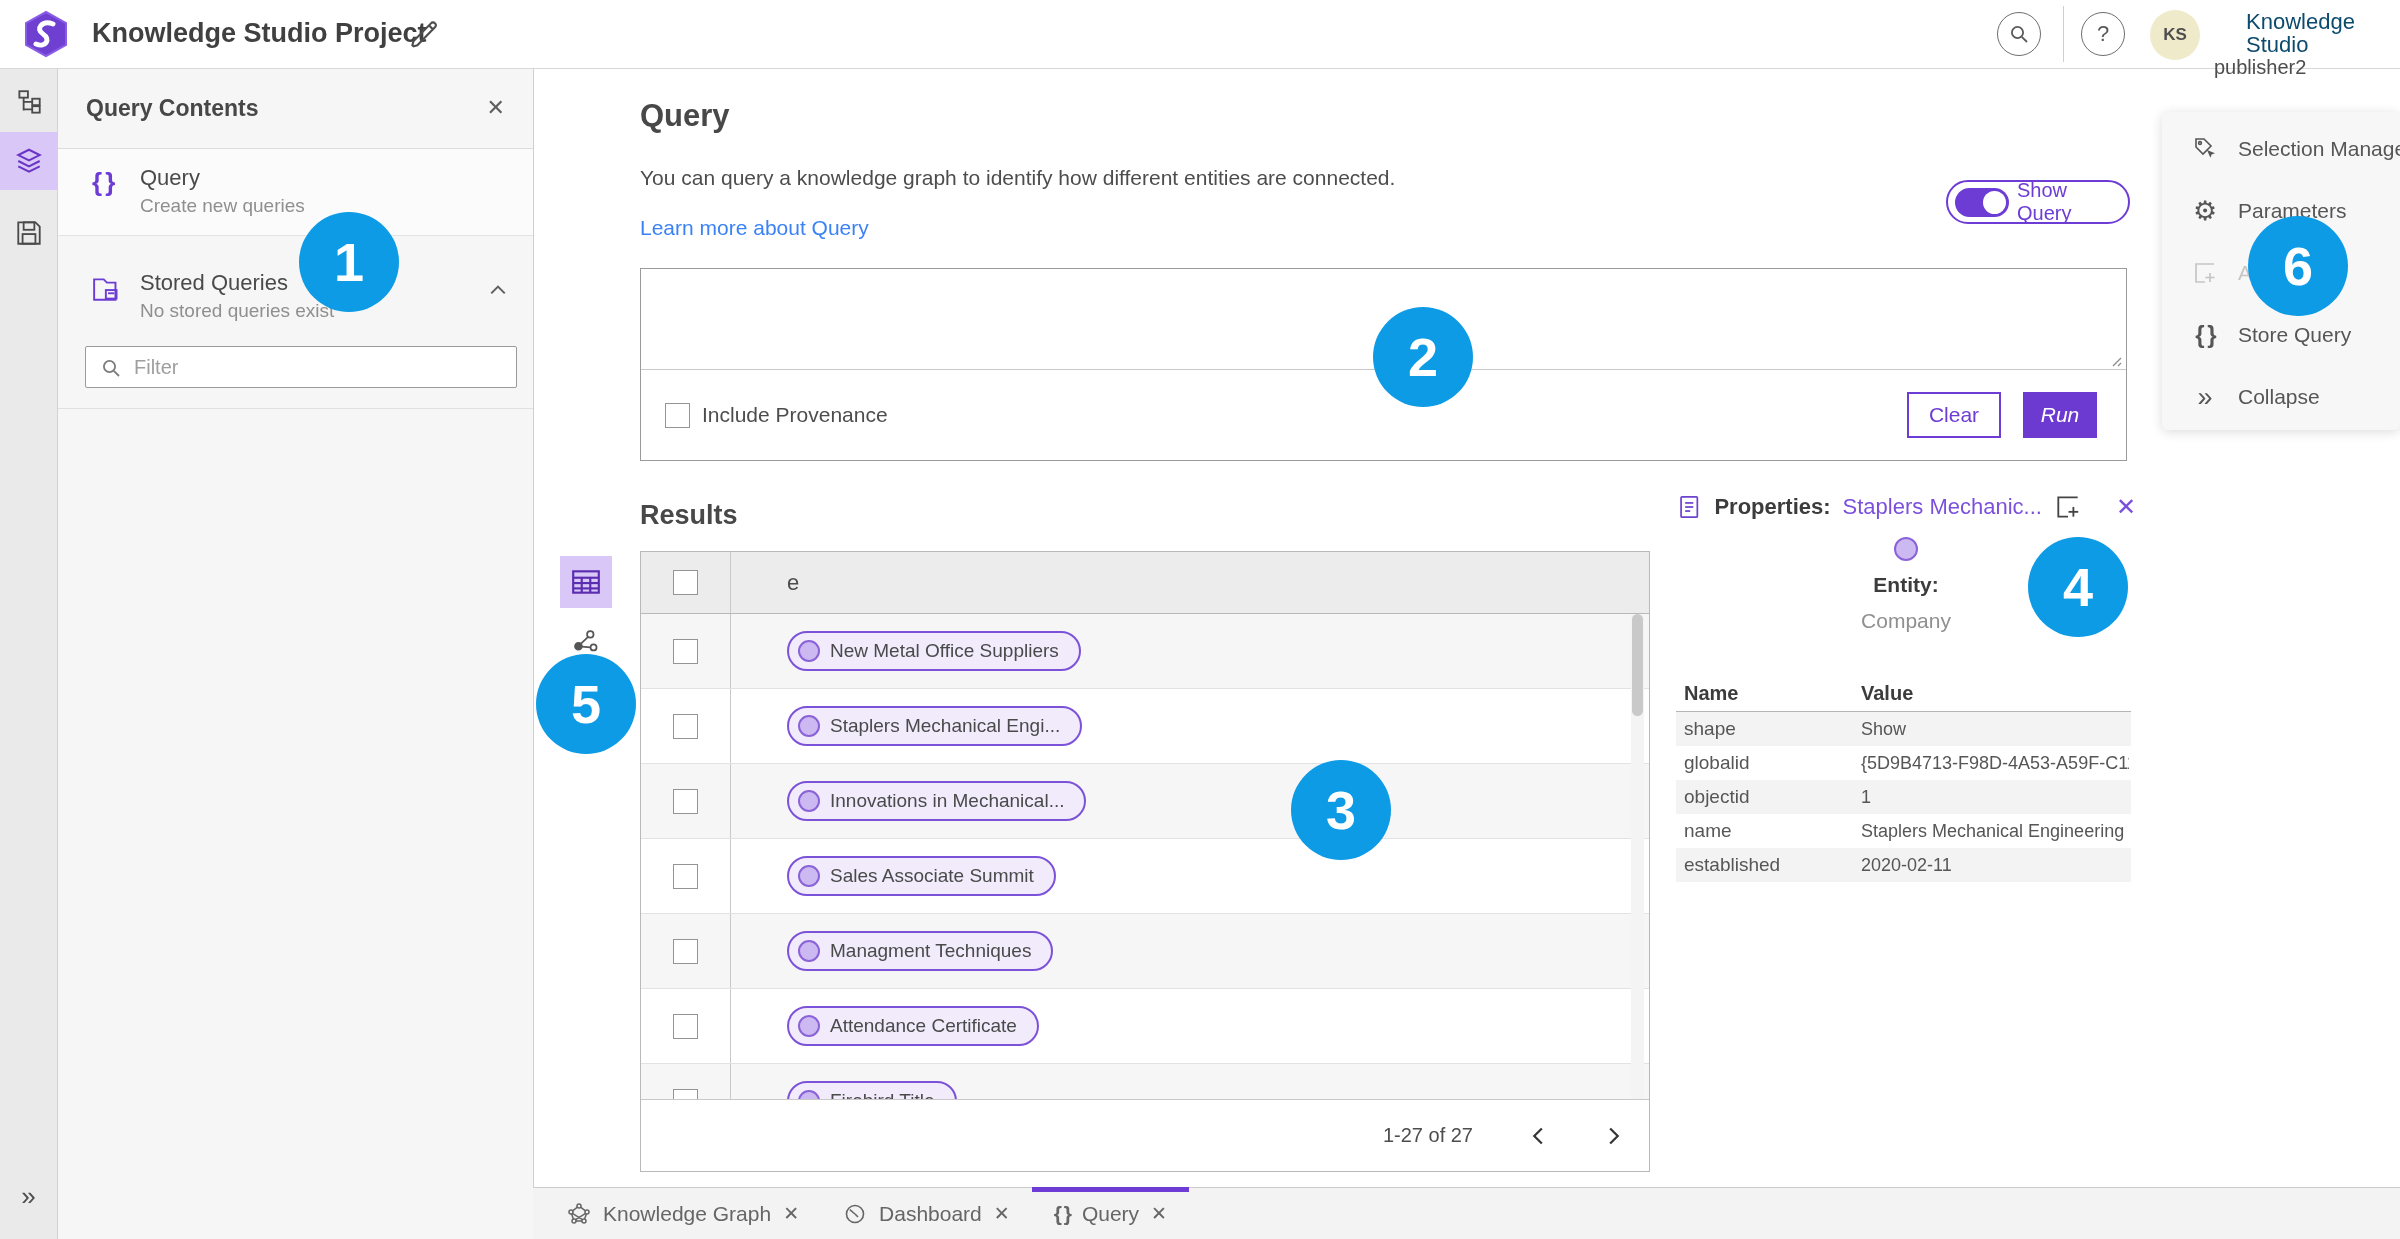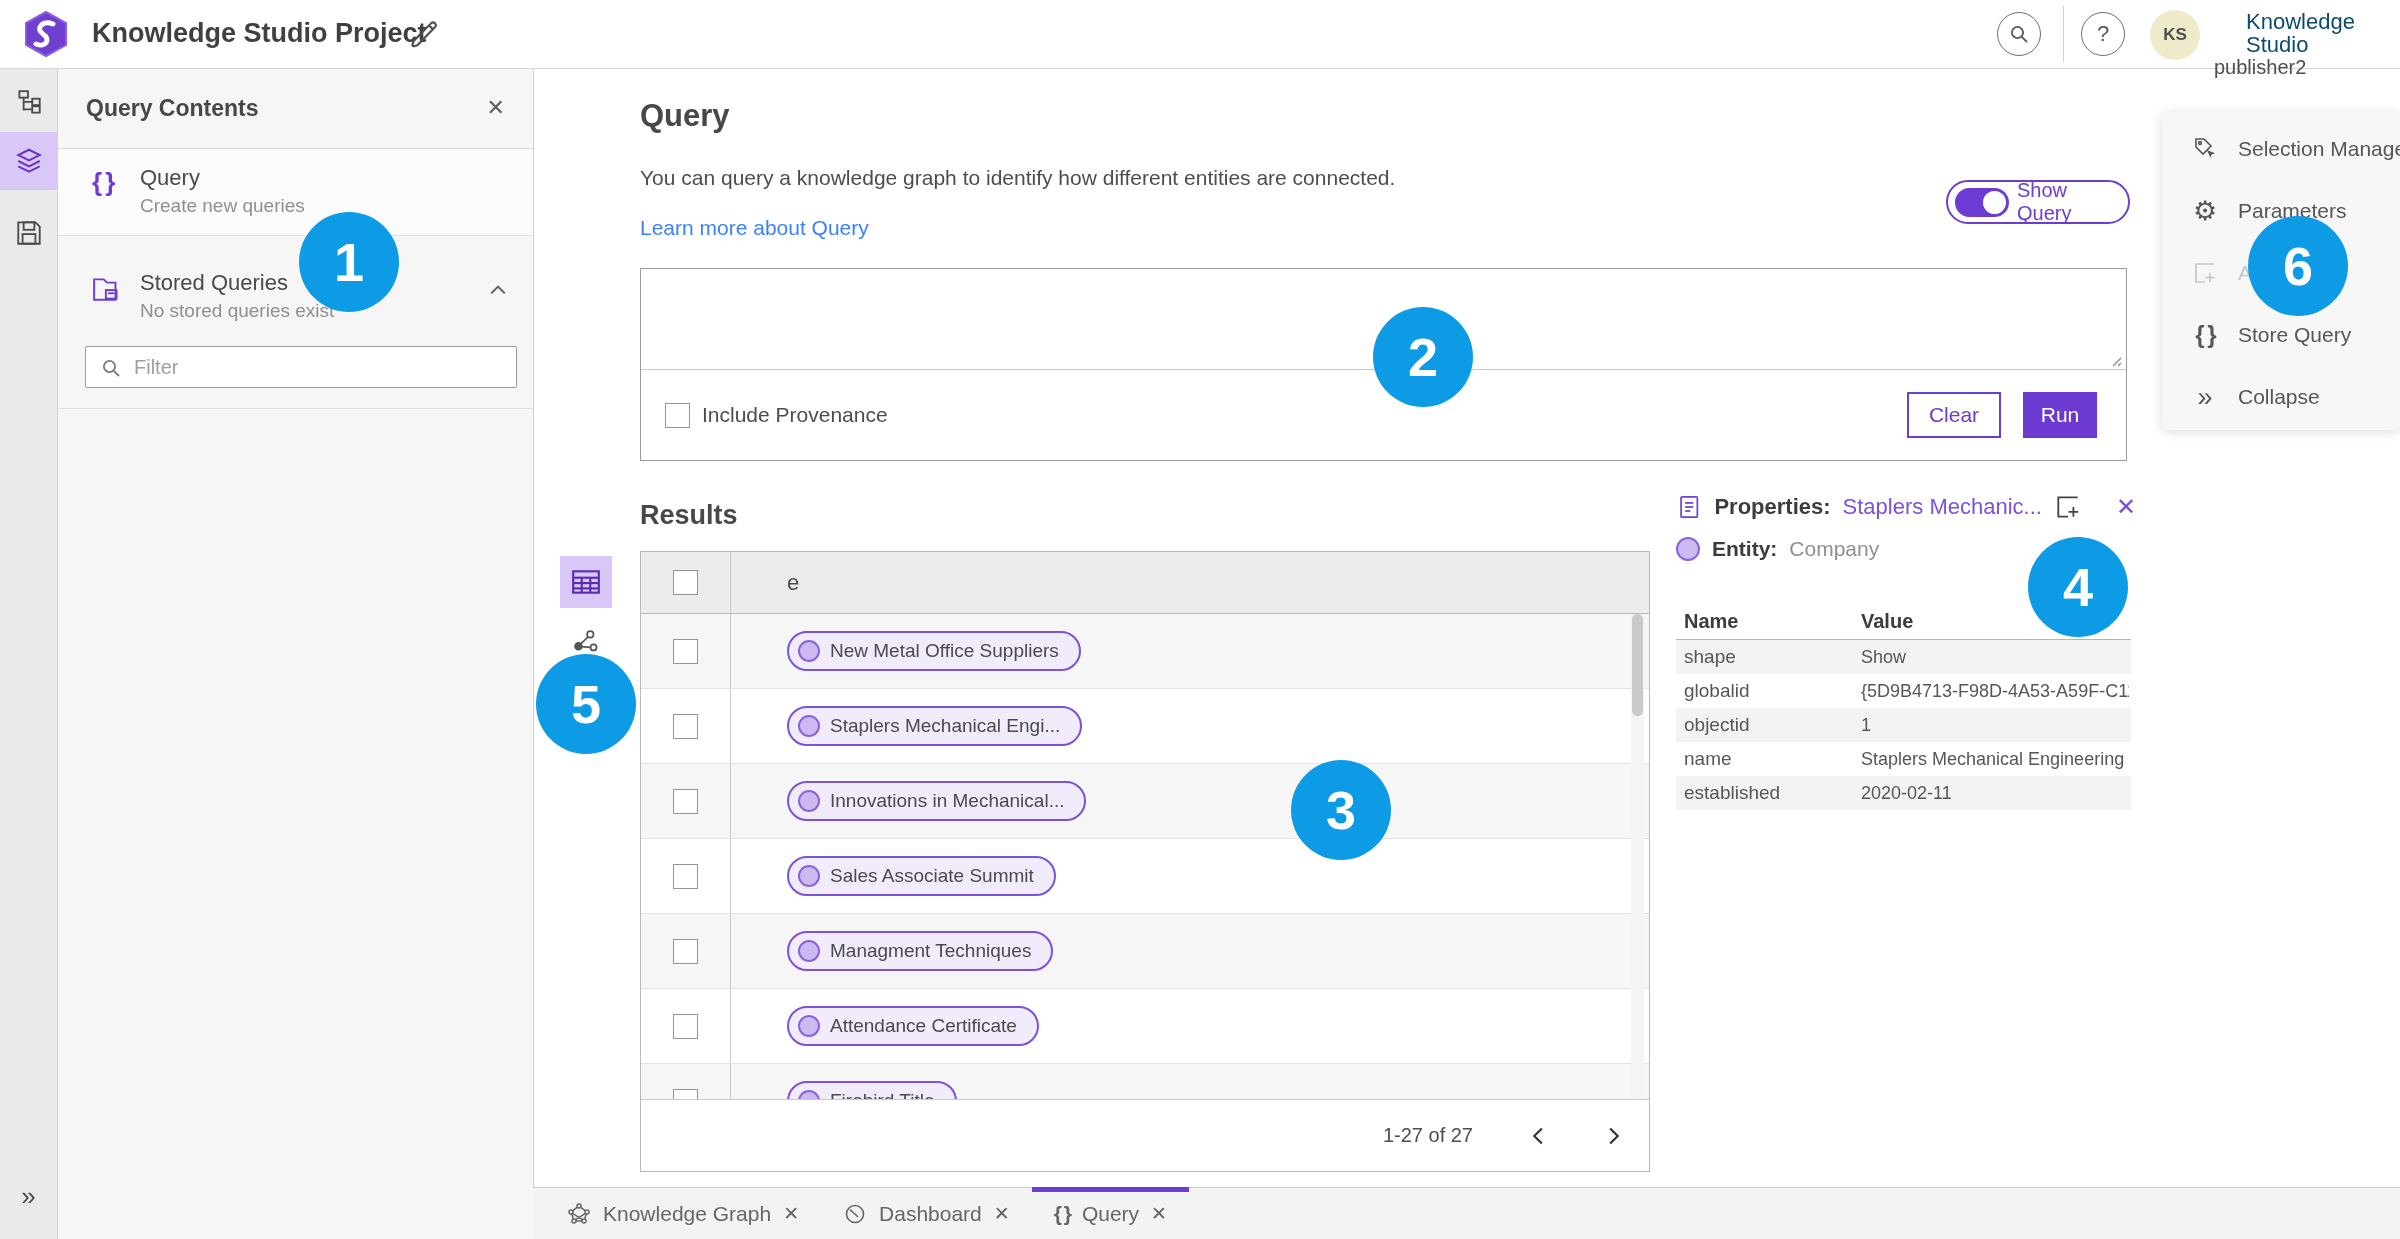--- a/index.html
+++ b/index.html
@@ -66,21 +66,21 @@
   #show-query-label{font-size:20px;color:#6d3cd4;}
 
   #editor{position:absolute;left:107px;top:200px;width:1487px;height:193px;border:1px solid #9b9b9b;background:#fff;box-sizing:border-box;}
   #editor-text{position:absolute;left:0;top:0;right:0;height:101px;padding:18px 24px;box-sizing:border-box;
     font-family:"Liberation Mono","DejaVu Sans Mono",monospace;font-size:22px;color:#333;white-space:pre;cursor:text;}
   #editor-resize{position:absolute;right:4px;top:86px;}
   #editor-footer{position:absolute;left:0;right:0;bottom:0;height:91px;border-top:1px solid #c9c9c9;display:flex;align-items:center;padding:0 29px 0 24px;box-sizing:border-box;}
   .checkbox{width:25px;height:25px;border:1.5px solid #949494;background:#fff;box-sizing:border-box;flex:none;cursor:pointer;}
   #provenance-label{font-size:21px;color:#4d4d4d;margin-left:12px;}
   #btn-clear{margin-left:auto;width:94px;height:46px;border:2px solid #6d3cd4;background:#fff;color:#6d3cd4;font-size:21px;display:flex;align-items:center;justify-content:center;cursor:pointer;box-sizing:border-box;}
-  #btn-run{margin-left:22px;width:74px;height:46px;background:#6d3ad1;color:#fff;font-size:21px;display:flex;align-items:center;justify-content:center;cursor:pointer;}
+  #btn-run{margin-left:22px;width:74px;height:46px;background:#6d3ad1;color:#fff;font-size:21px;display:flex;align-items:center;justify-content:center;cursor:pointer;font-style:italic;}
 
   #results-title{position:absolute;left:107px;top:432px;font-size:27px;font-weight:700;color:#484848;}
 
   #mini-toolbar{position:absolute;left:27px;top:488px;width:52px;}
   #tool-table{width:52px;height:52px;background:#d9c7f7;display:flex;align-items:center;justify-content:center;cursor:pointer;}
   #tool-linkchart{width:52px;height:40px;margin-top:14px;display:flex;align-items:center;justify-content:center;cursor:pointer;}
 
   
   #results-table{position:absolute;left:107px;top:483px;width:1010px;height:621px;border:1px solid #b9b9b9;box-sizing:border-box;background:#fff;}
   #rt-header{height:62px;background:#ececec;border-bottom:1px solid #b9b9b9;display:flex;align-items:center;box-sizing:border-box;}
@@ -99,21 +99,21 @@
   .pag-text{font-size:20px;color:#4d4d4d;}
   .pag-btn{cursor:pointer;padding:4px 6px;}
 
   
   #props{position:absolute;left:1143px;top:425px;width:460px;height:740px;}
   #props-header{display:flex;align-items:center;gap:12px;}
   #props-title{font-size:22px;font-weight:700;color:#3c3c3c;white-space:nowrap;}
   #props-link{font-size:22px;color:#7a50dc;white-space:nowrap;cursor:pointer;}
   #props-add{margin-left:auto;cursor:pointer;}
   #props-close{margin-left:22px;color:#7a50dc;font-size:24px;cursor:pointer;}
-  #entity-row{display:flex;align-items:center;gap:12px;margin-top:16px;}
+  #entity-row{display:flex;align-items:center;gap:12px;margin-top:16px;flex-direction:column;}
   .entity-dot{width:24px;height:24px;border-radius:50%;background:#cdb9f2;border:2px solid #8a63d8;box-sizing:border-box;flex:none;}
   #entity-label{font-size:21px;font-weight:700;color:#3c3c3c;}
   #entity-value{font-size:21px;color:#8f8f8f;}
   #prop-table{margin-top:42px;width:455px;}
   .prop-hrow{display:flex;height:36px;align-items:center;border-bottom:1px solid #b5b5b5;}
   .prop-hrow div{font-size:20px;font-weight:700;color:#3c3c3c;}
   .prop-row{display:flex;height:34px;align-items:center;}
   .prop-row:nth-child(even){background:#f3f3f3;}
   .pc-name{width:185px;padding-left:8px;box-sizing:border-box;font-size:19px;color:#565656;flex:none;}
   .pc-val{font-size:18px;color:#565656;white-space:nowrap;overflow:hidden;max-width:268px;}

